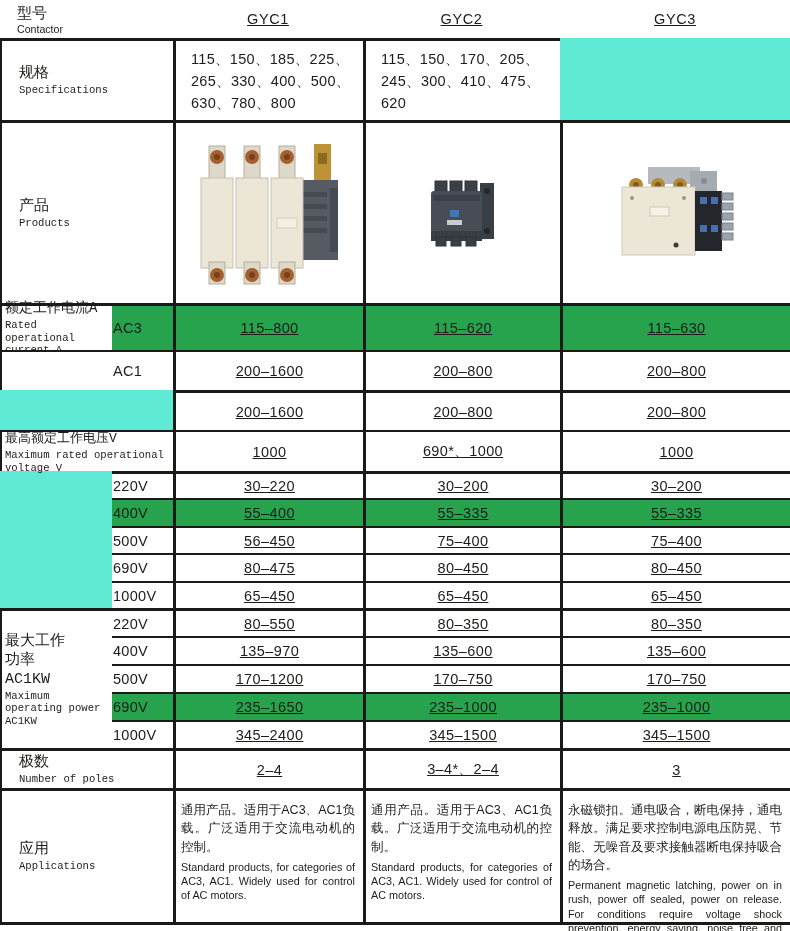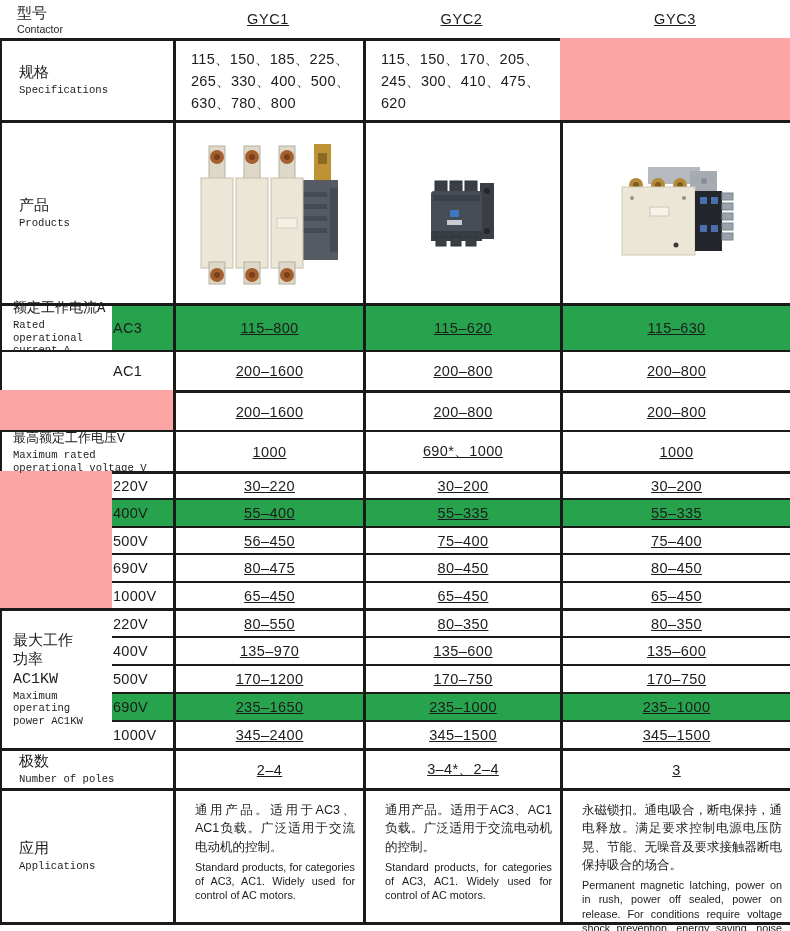--- a/index.html
+++ b/index.html
@@ -3,33 +3,33 @@
 <meta charset="utf-8">
 <style>
   html,body{margin:0;padding:0;background:#ffffff;}
   body{width:790px;height:931px;overflow:hidden;font-family:"Liberation Sans","DejaVu Sans",sans-serif;color:#1c1c1a;}
   .table{
     display:grid;
     width:790px;height:925px;box-sizing:border-box;
     grid-template-columns:112px 61px 190px 197px 230px;
     grid-template-rows:38px 82px 183px 47px 40px 40px 41px 27px 28px 27px 28px 27px 28px 28px 28px 28px 28px 40px 134px;
     border-bottom:3px solid #1a1a18;
-    background:#fca5a5;
+    background:#5eead4;
   }
   .c{box-sizing:border-box;display:flex;min-width:0;min-height:0;background:#fff;}
-  .lab{flex-direction:column;justify-content:center;padding-left:11px;padding-right:4px;}
+  .lab{flex-direction:column;justify-content:center;padding-left:3px;padding-right:4px;}
   .labIndent{padding-left:17px;}
   .zh{font-size:15px;line-height:19px;white-space:pre-line;}
   .en{font-size:10.6px;line-height:12.5px;margin-top:1px;}
   .enS{font-size:10.1px;letter-spacing:-0.1px;}
   .val{align-items:center;justify-content:center;font-size:14.5px;letter-spacing:.4px;text-decoration:underline;}
   .sub{align-items:center;font-size:14.5px;letter-spacing:.3px;padding-left:1px;}
   .spec{align-items:center;padding:2px 8px 2px 15px;font-size:14.5px;line-height:22px;letter-spacing:.3px;}
   .imgcell{align-items:center;justify-content:center;}
-  .app{flex-direction:column;padding:10px 8px 4px 19px;}
+  .app{flex-direction:column;padding:10px 8px 4px 5px;}
   .app .azh{font-size:12.5px;line-height:1.46;text-align:justify;margin:0 0 4px 0;}
   .app .aen{font-size:10.8px;line-height:1.33;text-align:justify;margin:0;}
   .hdr{justify-content:center;}
   .mh{font-size:14.5px;letter-spacing:.6px;}
   .green{background:#27a34e;}
   .bt3{border-top:3px solid #1a1a18;}
   .bt2{border-top:2px solid #1a1a18;}
   .bl3{border-left:3px solid #1a1a18;}
   .blL{border-left:2px solid #1a1a18;font-family:Liberation Mono, monospace;}
 </style>

